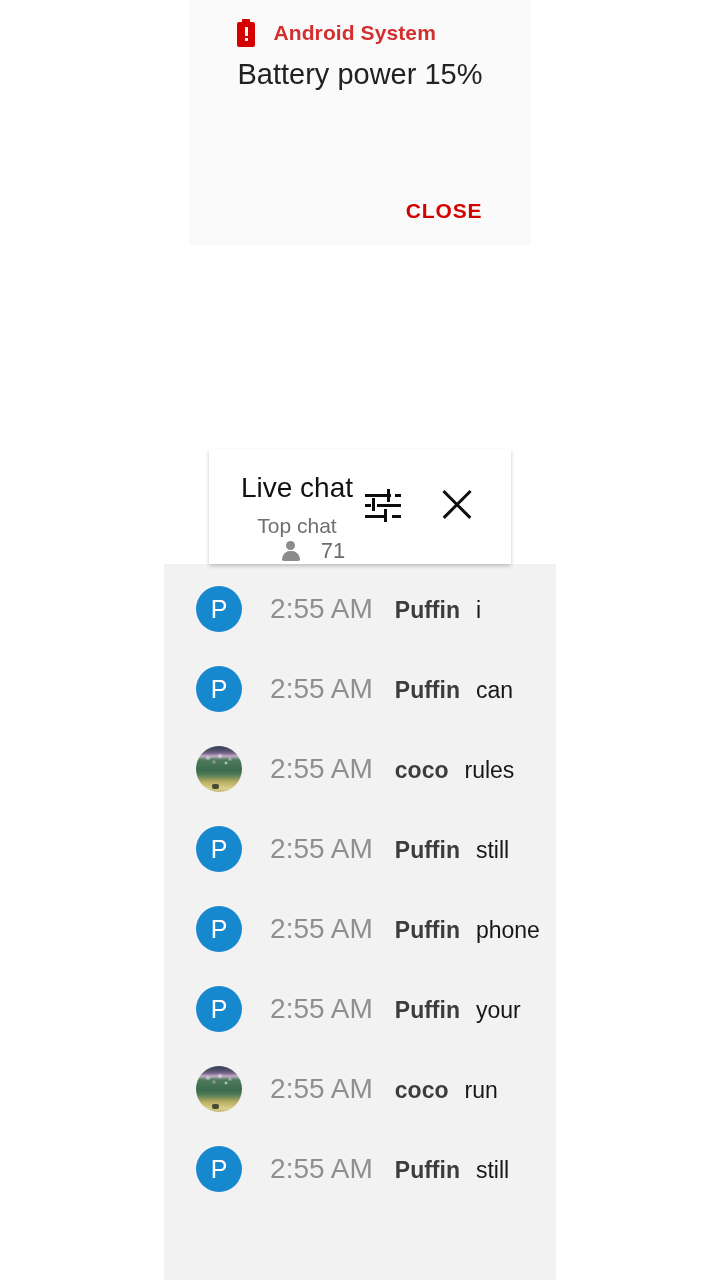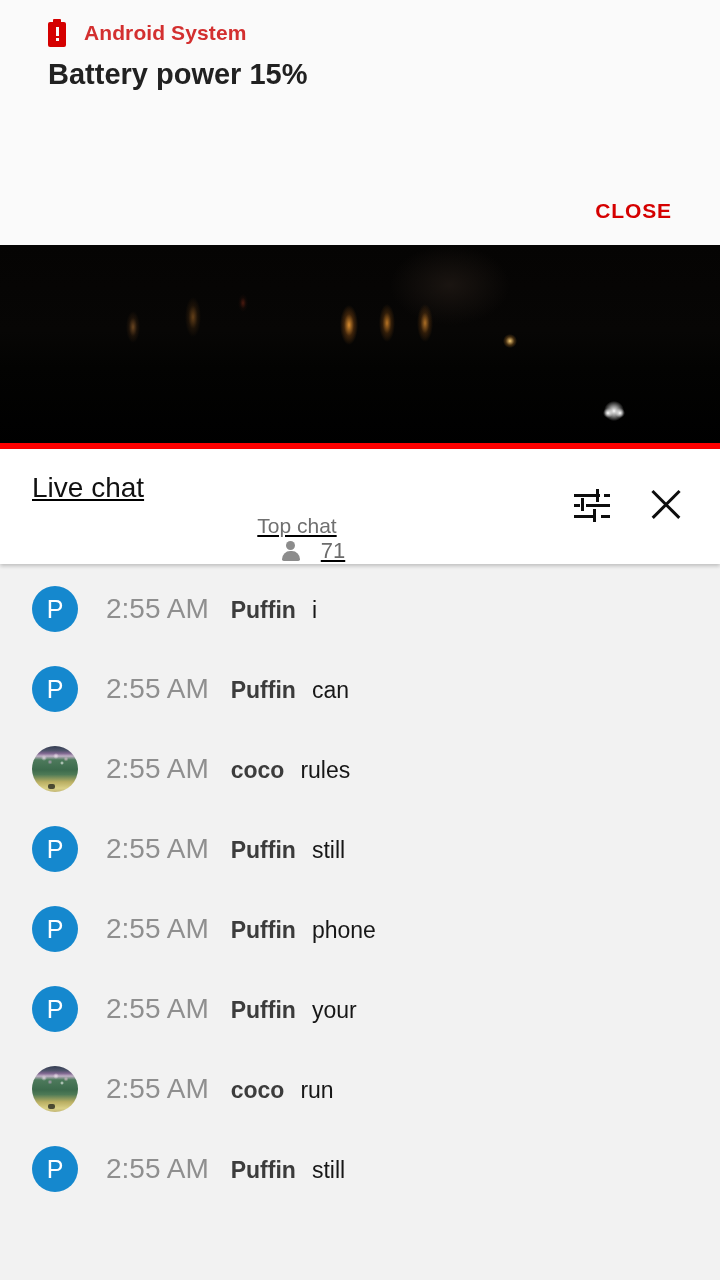--- a/index.html
+++ b/index.html
@@ -3,21 +3,21 @@
 <meta charset="utf-8">
 <style>
   * { margin:0; padding:0; box-sizing:border-box; }
   html,body { width:720px; height:1280px; }
   body {
     font-family:"Liberation Sans", sans-serif;
     background:#ffffff;
     overflow:hidden;
     -webkit-font-smoothing:antialiased;
   }
-  #app { position:relative; width:720px; height:1280px; display:flex; flex-direction:column; }
+  #app { position:relative; width:720px; height:1280px; display:flex; flex-direction:column;align-items:center; }
 
   
   .notif {
     background:#fafafa;
     height:245px;
     position:relative;
     flex:0 0 245px;
   }
   .notif-app-row {
     display:flex; align-items:center;
@@ -39,21 +39,21 @@
   }
   .battery-icon .bang-p {
     position:absolute; top:19px; left:7.5px; width:3px; height:3px;
     background:#fafafa;
   }
   .notif-app-name {
     color:#d32f2f; font-size:21px; font-weight:600;
     margin-left:18px; letter-spacing:.1px;
   }
   .notif-title {
-    color:#212121; font-size:29px; font-weight:700;
+    color:#212121; font-size:29px; font-weight:400;
     padding:12px 48px 0 48px; letter-spacing:0px;
   }
   .notif-body {
     color:#5f5f5f; font-size:23px; line-height:30px; font-weight:400;
     padding:13px 110px 0 48px;
   }
   .notif-actions {
     position:absolute; right:0; bottom:12px;
     display:flex; justify-content:flex-end; padding-right:42px;
   }
@@ -91,21 +91,21 @@
   }
 
   
   .chat-header {
     flex:0 0 110px; background:#ffffff;
     display:flex; align-items:flex-start;
     padding:22px 24px 0 32px;
     position:relative; z-index:3;
     box-shadow:0 2px 4px rgba(0,0,0,.22);
   }
-  .chat-header-texts { flex:1 1 auto;text-decoration:underline; }
+  .chat-header-texts { flex:1 1 auto; }
   .chat-title {
     font-size:28px; color:#111111; font-weight:400; line-height:34px;
   }
   .chat-subrow {
     display:flex; align-items:center; margin-top:9px;flex-direction:column;
   }
   .chat-subtitle {
     font-size:21px; color:#707070; font-weight:400;
   }
   .viewer-group {

